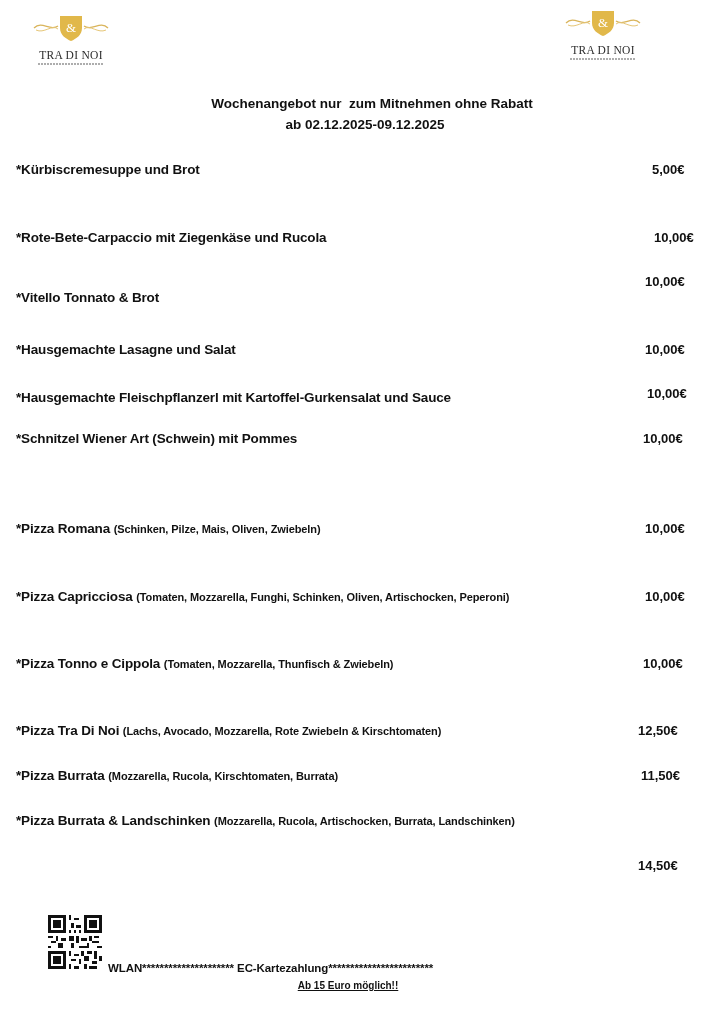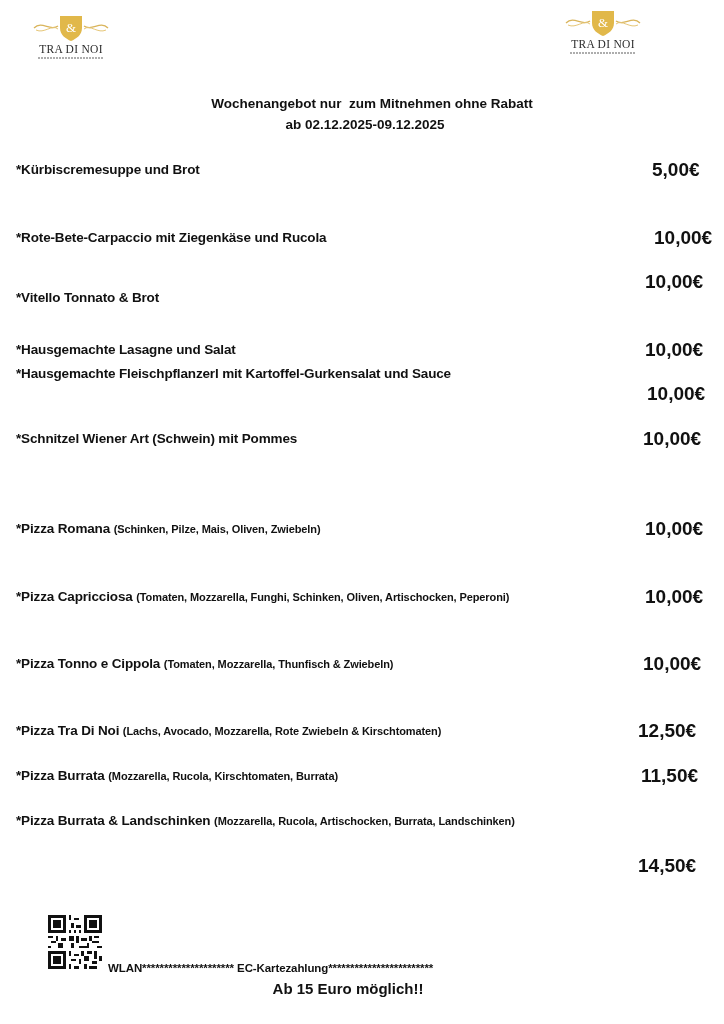--- a/index.html
+++ b/index.html
@@ -23,21 +23,21 @@
     }
     .logo-left { left: 30px; top: 12px; }
     .logo-right { left: 562px; top: 7px; }
     .logo svg { display: block; margin: 0 auto; }
     .logo-name {
       font-family: "Liberation Serif", serif;
       font-size: 11.5px;
       letter-spacing: 0.3px;
       color: #2b2b2b;
       line-height: 12px;
-      margin-top: 1px;
+      margin-top: 7px;
       white-space: nowrap;
     }
     .logo-sub {
       height: 2px;
       width: 66px;
       margin: 2px auto 0 auto;
       background: repeating-linear-gradient(90deg, #8a8a8a 0 2px, #ffffff 2px 3px);
       opacity: 0.7;
     }
     .title {
@@ -61,21 +61,21 @@
       white-space: nowrap;
       letter-spacing: -0.15px;
     }
     .item .desc {
       font-size: 11px;
       letter-spacing: -0.1px;
     }
     .price {
       position: absolute;
       font-weight: bold;
-      font-size: 19px;
+      font-size: 13px;
       line-height: 16px;
       white-space: nowrap;
       text-align: center;
     }
     .qr {
       position: absolute;
       left: 48px;
       top: 915px;
       width: 54px;
       height: 54px;
@@ -89,21 +89,22 @@
       white-space: nowrap;
       letter-spacing: -0.1px;
     }
     .footer-note {
       position: absolute;
       left: 0;
       width: 712px;
       top: 980px;
       text-align: center;
       font-weight: bold;
-      font-size: 15px;
+      font-size: 10px;
+      text-decoration: underline;
     }
     .footer-note span { position: relative; left: -8px; }
   </style>
 </head>
 <body>
 
 <div class="logo logo-left">
   <svg width="82" height="30" viewBox="0 0 82 30">
     <path d="M4 16 C12 8, 20 20, 28 14" stroke="#d9b45a" stroke-width="1.3" fill="none"></path>
     <path d="M6 18 C14 22, 22 12, 28 17" stroke="#e6c677" stroke-width="1" fill="none"></path>
@@ -138,21 +139,21 @@
 
   <div class="item" style="top:230px"><span>*Rote-Bete-Carpaccio mit Ziegenkäse und Rucola</span><span class="desc"></span></div>
   <div class="price" style="top:230px; left:654px">10,00€</div>
 
   <div class="item" style="top:290px"><span>*Vitello Tonnato &amp; Brot</span><span class="desc"></span></div>
   <div class="price" style="top:274px; left:645px">10,00€</div>
 
   <div class="item" style="top:342px"><span>*Hausgemachte Lasagne und Salat</span><span class="desc"></span></div>
   <div class="price" style="top:342px; left:645px">10,00€</div>
 
-  <div class="item" style="top:366px"><span>*Hausgemachte Fleischpflanzerl mit Kartoffel-Gurkensalat und Sauce</span><span class="desc"></span></div>
+  <div class="item" style="top:390px"><span>*Hausgemachte Fleischpflanzerl mit Kartoffel-Gurkensalat und Sauce</span><span class="desc"></span></div>
   <div class="price" style="top:386px; left:647px">10,00€</div>
 
   <div class="item" style="top:431px"><span>*Schnitzel Wiener Art (Schwein) mit Pommes</span><span class="desc"></span></div>
   <div class="price" style="top:431px; left:643px">10,00€</div>
 
   <div class="item" style="top:521px"><span>*Pizza Romana </span><span class="desc">(Schinken, Pilze, Mais, Oliven, Zwiebeln)</span></div>
   <div class="price" style="top:521px; left:645px">10,00€</div>
 
   <div class="item" style="top:589px"><span>*Pizza Capricciosa </span><span class="desc">(Tomaten, Mozzarella, Funghi, Schinken, Oliven, Artischocken, Peperoni)</span></div>
   <div class="price" style="top:589px; left:645px">10,00€</div>

